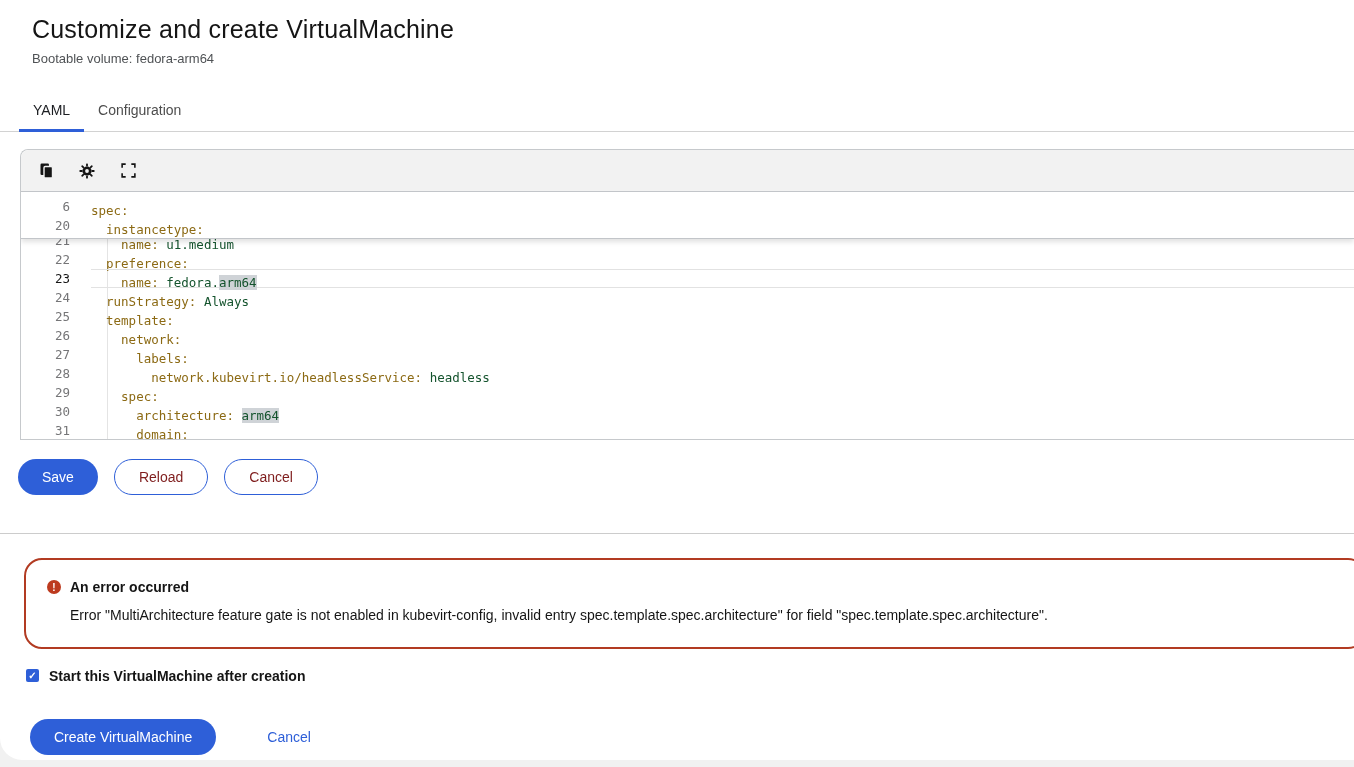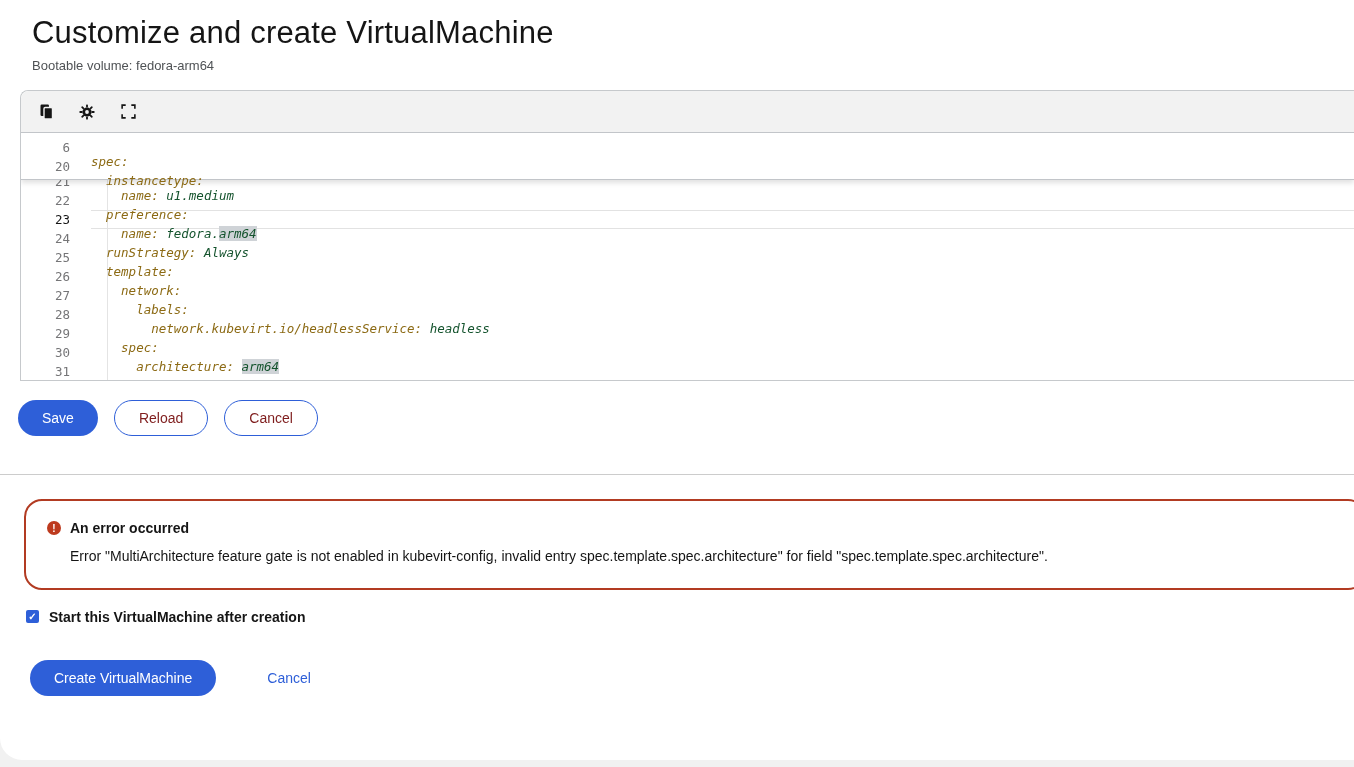--- a/index.html
+++ b/index.html
@@ -11,21 +11,21 @@
   }
   .page-card{
     background:#fff;
     min-height:760px;
     border-bottom-left-radius:22px;
     overflow:hidden;
     position:relative;
   }
   
   .page-header{padding:15px 0 0 32px;}
-  h1.page-title{margin:0;font-size:31px;font-weight:500;color:#151515;letter-spacing:.2px;}
+  h1.page-title{margin:0;font-size:25px;font-weight:500;color:#151515;letter-spacing:.2px;}
   .page-subtitle{margin-top:7px;font-size:13px;color:#4f5255;}
   
   .tabs{margin-top:27px;display:flex;border-bottom:1px solid #d2d2d2;padding-left:19px;}
   .tab{position:relative;padding:9px 14px 13px;font-size:14px;color:#4d4d4d;cursor:pointer;}
   .tab.active{color:#1b1d21;}
   .tab.active::after{content:"";position:absolute;left:0;right:0;bottom:-1px;height:3px;background:#2e5fd8;}
   
   .editor-shell{
     margin:17px 0 0 20px;
     width:calc(100% - 20px);
@@ -45,21 +45,21 @@
     display:flex;align-items:center;justify-content:center;cursor:pointer;color:#151515;
   }
   .editor-body{
     position:relative;height:247px;background:#fff;overflow:hidden;
     font-family:"DejaVu Sans Mono",monospace;font-size:12.5px;
   }
   .indent-guide{position:absolute;left:86px;top:39px;bottom:0;width:1px;background:#e4e4e4;}
   .code-row{height:19px;line-height:19px;white-space:pre;}
   .code-content .code-row{position:absolute;left:0;right:0;}
   .ln{position:absolute;left:0;width:49px;text-align:right;color:#757577;}
-  .code{position:absolute;left:70px;top:14px;white-space:pre;font-style:italic;}
+  .code{position:absolute;left:70px;top:4px;white-space:pre;}
   .indent{display:inline-block;}
   .yaml-key{color:#8c6a14;}
   .yaml-val{color:#14532d;}
   .yaml-val.hl{background:#cfd3d7;}
   .code-content .current::before{
     content:"";position:absolute;left:70px;right:0;top:0;bottom:0;
     border-top:1px solid #e2e2e2;border-bottom:1px solid #e2e2e2;pointer-events:none;
   }
   .code-content .current .ln{color:#161616;}
   .sticky-lines{
@@ -105,20 +105,24 @@
 </head>
 <body>
 
 <div class="page-card">
 
   <header class="page-header">
     <h1 class="page-title">Customize and create VirtualMachine</h1>
     <div class="page-subtitle">Bootable volume: fedora-arm64</div>
   </header>
 
+  <nav class="tabs">
+    <div class="tab active">YAML</div>
+    <div class="tab">Configuration</div>
+  </nav>
 
   <div class="editor-shell">
     <div class="editor-toolbar">
       <button class="icon-btn" title="">
         <svg width="15" height="16" viewBox="0 0 14 16" aria-hidden="true">
           <rect x="1" y="0.5" width="8.5" height="11.5" rx="1.2" fill="currentColor"></rect>
           <rect x="4.5" y="3.5" width="8.5" height="11.5" rx="1.2" fill="currentColor" stroke="#f2f2f2" stroke-width="1.4"></rect>
         </svg>
       </button>
       <button class="icon-btn">

